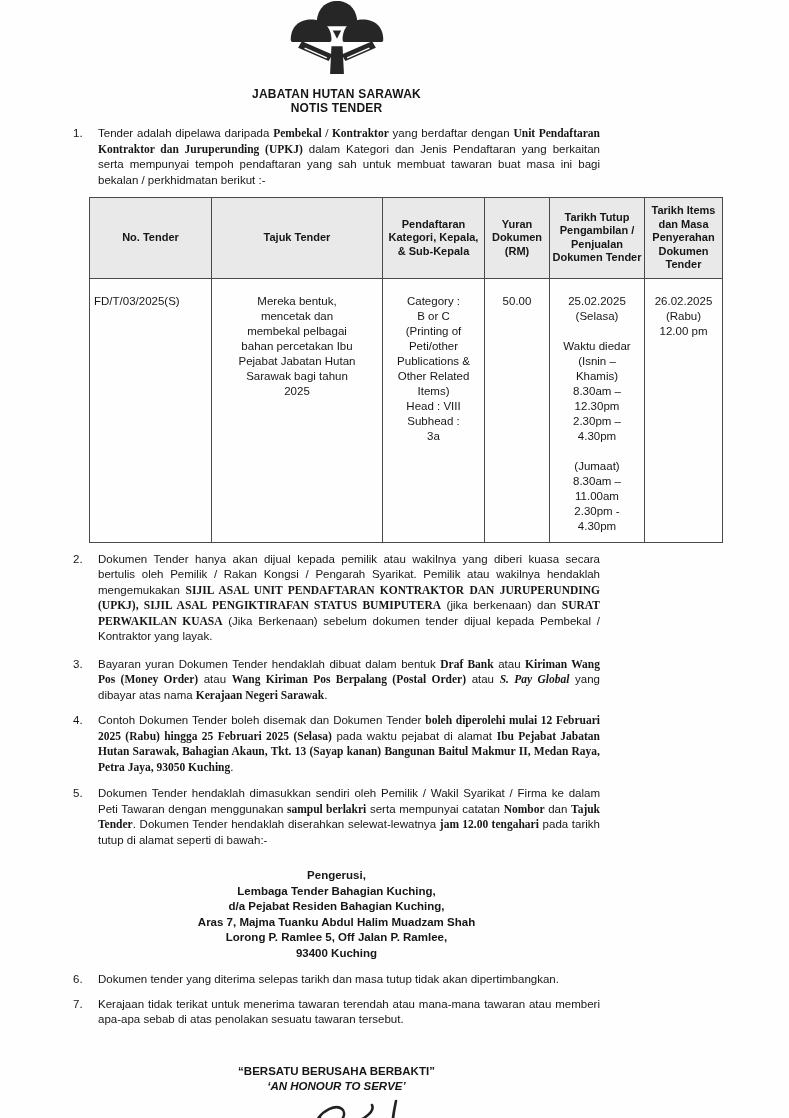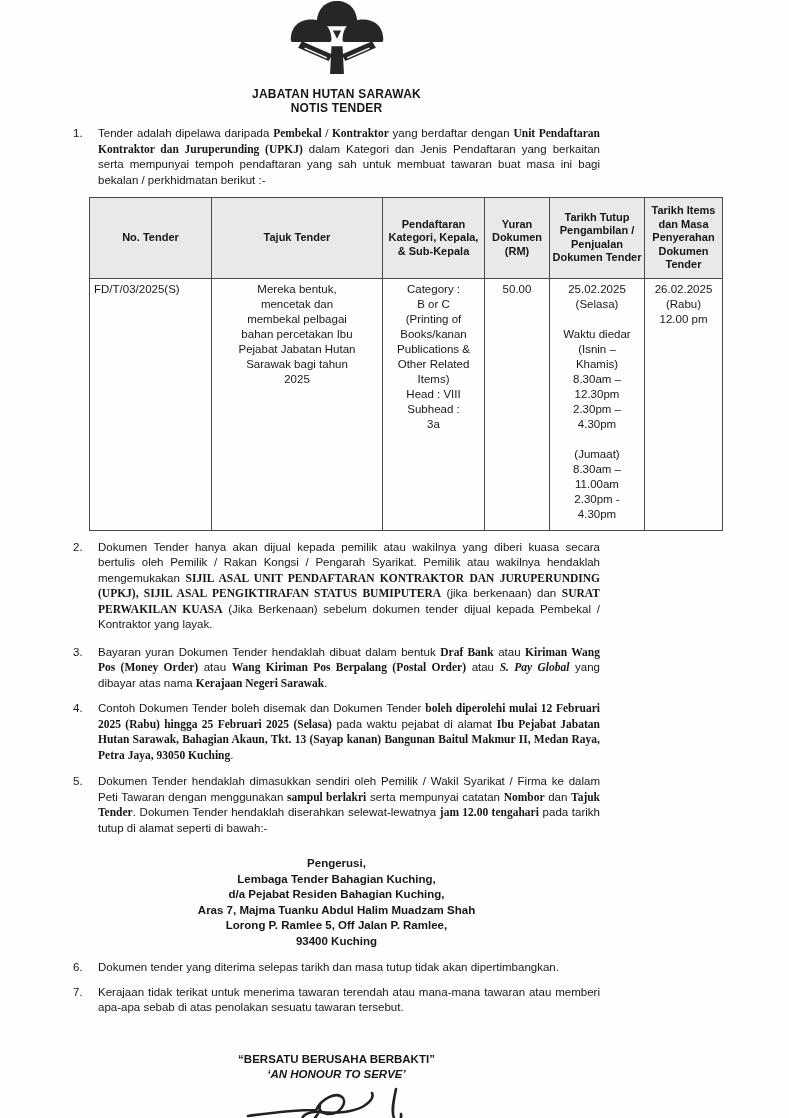--- a/index.html
+++ b/index.html
@@ -34,21 +34,21 @@
     width:633px;margin:9px 0 0 16px;
     border:1.5px solid #3f3f3f;
   }
   table.tender th,table.tender td{border:1px solid #4a4a4a;}
   table.tender th{
     background:#e9e9e9;font-size:11px;line-height:13.5px;font-weight:700;
     text-align:center;vertical-align:middle;padding:6px 2px;
   }
   table.tender td{
     font-size:11.5px;line-height:15px;vertical-align:top;
-    text-align:center;padding:3px 2px 8px;
+    text-align:center;padding:15px 2px 8px;
   }
   table.tender td.left{text-align:left;padding-left:4px;}
 
   .center-block{
     text-align:center;font-weight:700;font-size:11.5px;line-height:15.5px;
   }
   .address{margin-top:20px;}
   .motto{margin-top:36px;font-size:11.5px;line-height:15px;}
   .motto .l2{font-style:italic;}
   .sig-wrap{display:flex;justify-content:center;margin-top:4px;}
@@ -120,21 +120,21 @@
               <div>membekal pelbagai</div>
               <div>bahan percetakan Ibu</div>
               <div>Pejabat Jabatan Hutan</div>
               <div>Sarawak bagi tahun</div>
               <div>2025</div>
             </td>
           <td>
               <div>Category :</div>
               <div>B or C</div>
               <div>(Printing of</div>
-              <div>Books/kanan</div>
+              <div>Peti/other</div>
               <div>Publications &amp;</div>
               <div>Other Related</div>
               <div>Items)</div>
               <div>Head : VIII</div>
               <div>Subhead :</div>
               <div>3a</div>
             </td>
           <td>50.00</td>
           <td>
               <div>25.02.2025</div>

